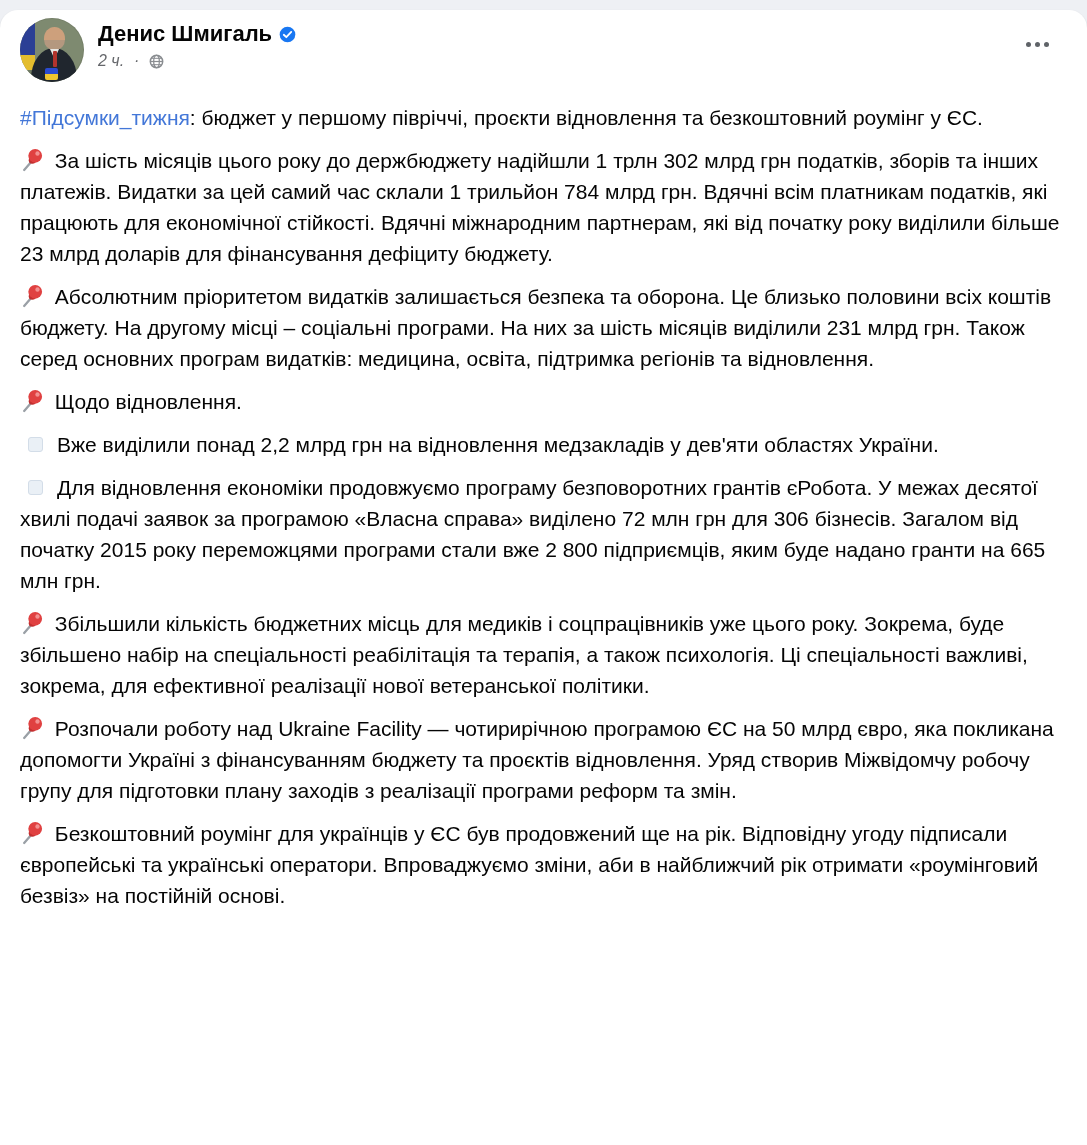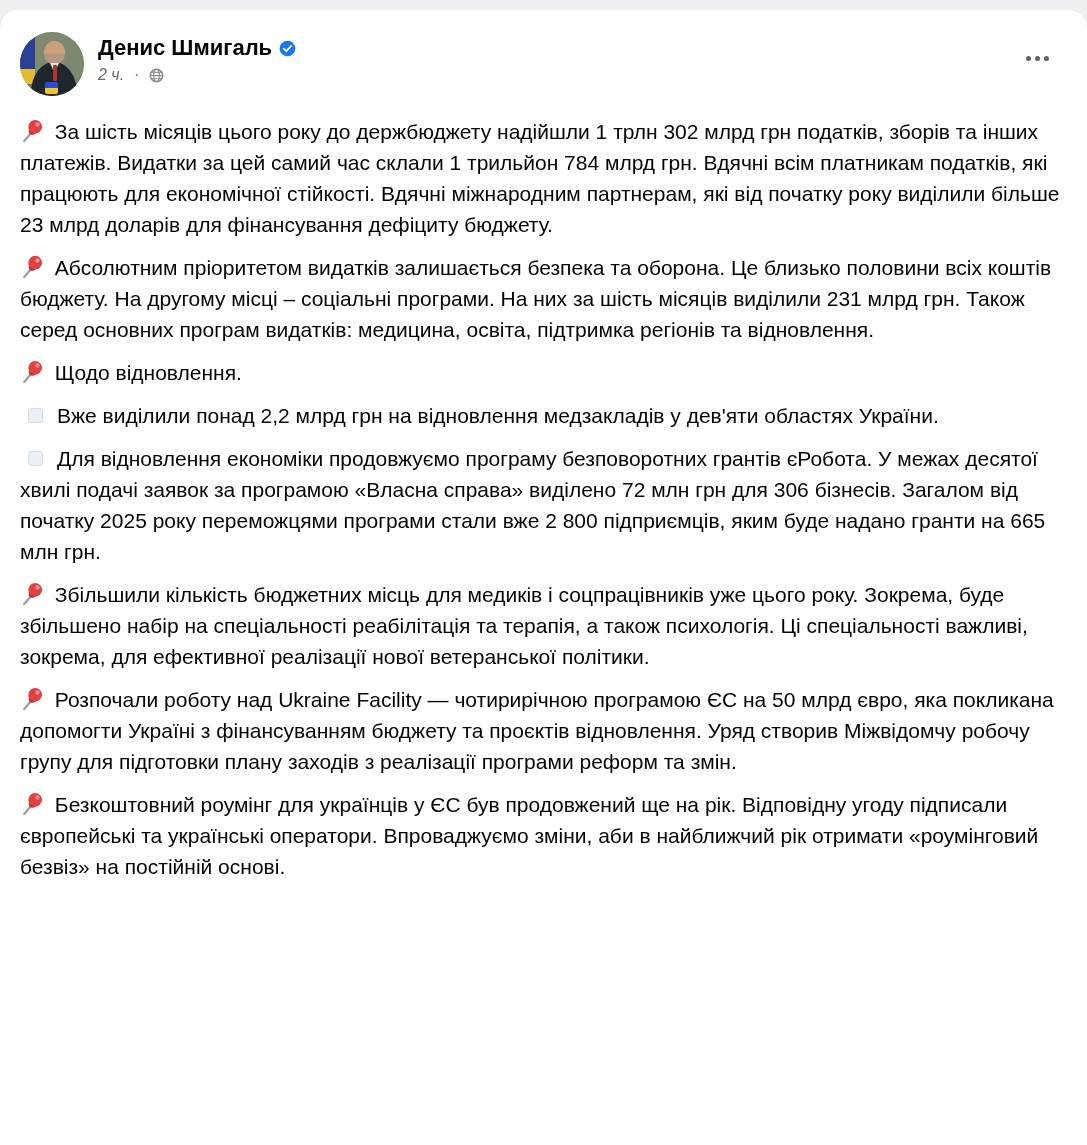--- a/index.html
+++ b/index.html
@@ -11,21 +11,21 @@
   }
   .card{
     position:relative;
     margin:10px 0 0 0;
     width:1087px;
     min-height:1135px;
     background:#ffffff;
     border-radius:18px 18px 0 0;
     box-shadow:0 1px 2px rgba(0,0,0,.15);
     box-sizing:border-box;
-    padding:22px 20px 0 20px;
+    padding:8px 20px 0 20px;
   }
   
   .hdr{position:relative;display:flex;align-items:flex-start;min-height:72px;}
   .avatar{
     position:relative;width:64px;height:64px;border-radius:50%;
     overflow:hidden;flex:0 0 64px;cursor:pointer;
     background:#7e8a70;
     box-shadow:inset 0 0 0 1px rgba(0,0,0,.08);
   }
   .avatar .flag{position:absolute;left:0;top:0;width:15px;height:100%;
@@ -96,20 +96,21 @@
       </div>
     </div>
     <button class="menu-btn" aria-label="menu">
       <span class="d"></span>
       <span class="d"></span>
       <span class="d"></span>
     </button>
   </header>
 
   <div class="content">
+    <p class="para"><a class="hashtag">#Підсумки_тижня</a><span>: бюджет у першому півріччі, проєкти відновлення та безкоштовний роумінг у ЄС.</span></p>
     <div id="post-body">
         <p class="para">
   <svg class="pin-ic" viewBox="0 0 24 24" aria-hidden="true">
     <line x1="4" y1="22" x2="11.5" y2="13.5" stroke="#9aa0a6" stroke-width="2.2" stroke-linecap="round"></line>
     <circle cx="11.8" cy="12.6" r="3.4" fill="#c13030"></circle>
     <circle cx="14.6" cy="8.4" r="6.6" fill="#e04141"></circle>
     <circle cx="16.8" cy="6.2" r="2.1" fill="#f29191"></circle>
   </svg>
 <span> За шість місяців цього року до держбюджету надійшли 1 трлн 302 млрд грн податків, зборів та інших платежів. Видатки за цей самий час склали 1 трильйон 784 млрд грн. Вдячні всім платникам податків, які працюють для економічної стійкості. Вдячні міжнародним партнерам, які від початку року виділили більше 23 млрд доларів для фінансування дефіциту бюджету.</span></p>
         <p class="para">
@@ -122,21 +123,21 @@
 <span> Абсолютним пріоритетом видатків залишається безпека та оборона. Це близько половини всіх коштів бюджету. На другому місці – соціальні програми. На них за шість місяців виділили 231 млрд грн. Також серед основних програм видатків: медицина, освіта, підтримка регіонів та відновлення.</span></p>
         <p class="para">
   <svg class="pin-ic" viewBox="0 0 24 24" aria-hidden="true">
     <line x1="4" y1="22" x2="11.5" y2="13.5" stroke="#9aa0a6" stroke-width="2.2" stroke-linecap="round"></line>
     <circle cx="11.8" cy="12.6" r="3.4" fill="#c13030"></circle>
     <circle cx="14.6" cy="8.4" r="6.6" fill="#e04141"></circle>
     <circle cx="16.8" cy="6.2" r="2.1" fill="#f29191"></circle>
   </svg>
 <span> Щодо відновлення.</span></p>
         <p class="para"><span class="sq"></span><span>Вже виділили понад 2,2 млрд грн на відновлення медзакладів у дев'яти областях України.</span></p>
-        <p class="para"><span class="sq"></span><span>Для відновлення економіки продовжуємо програму безповоротних грантів єРобота. У межах десятої хвилі подачі заявок за програмою «Власна справа» виділено 72 млн грн для 306 бізнесів. Загалом від початку 2025 року переможцями програми стали вже 2 800 підприємців, яким буде надано гранти на 665 млн грн.</span></p>
+        <p class="para"><span class="sq"></span><span>Для відновлення економіки продовжуємо програму безповоротних грантів єРобота. У межах десятої хвилі подачі заявок за програмою «Власна справа» виділено 72 млн грн для 306 бізнесів. Загалом від початку 2015 року переможцями програми стали вже 2 800 підприємців, яким буде надано гранти на 665 млн грн.</span></p>
         <p class="para">
   <svg class="pin-ic" viewBox="0 0 24 24" aria-hidden="true">
     <line x1="4" y1="22" x2="11.5" y2="13.5" stroke="#9aa0a6" stroke-width="2.2" stroke-linecap="round"></line>
     <circle cx="11.8" cy="12.6" r="3.4" fill="#c13030"></circle>
     <circle cx="14.6" cy="8.4" r="6.6" fill="#e04141"></circle>
     <circle cx="16.8" cy="6.2" r="2.1" fill="#f29191"></circle>
   </svg>
 <span> Збільшили кількість бюджетних місць для медиків і соцпрацівників уже цього року. Зокрема, буде збільшено набір на спеціальності реабілітація та терапія, а також психологія. Ці спеціальності важливі, зокрема, для ефективної реалізації нової ветеранської політики.</span></p>
         <p class="para">
   <svg class="pin-ic" viewBox="0 0 24 24" aria-hidden="true">

